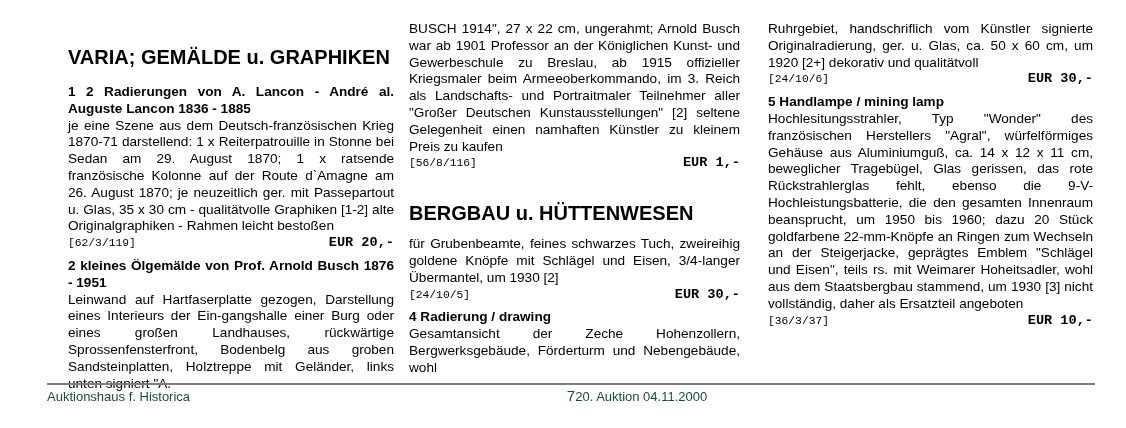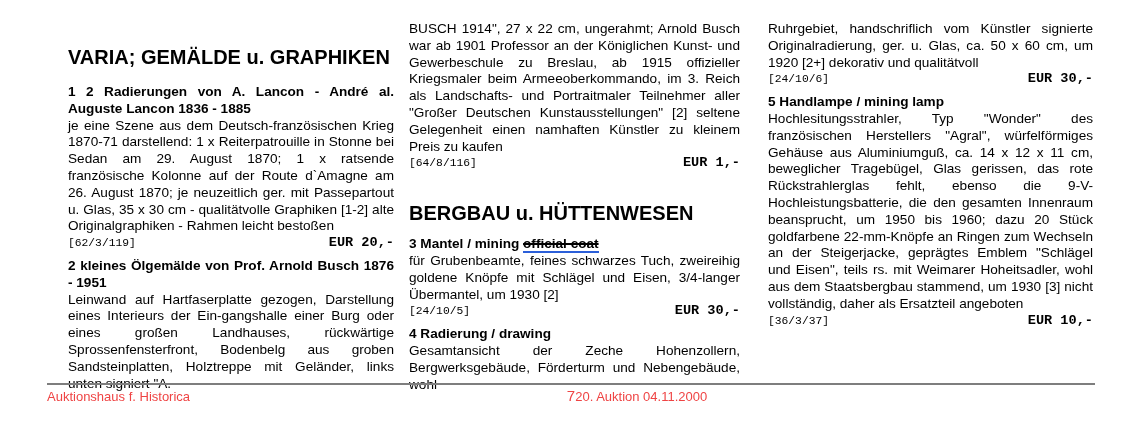--- a/index.html
+++ b/index.html
@@ -43,21 +43,21 @@
     border-bottom:2.5px solid #2b5fd9;
   }
 
   .footer-rule {
     position:absolute; left:47px; top:383px;
     width:1048px; height:2px; background:#7e7e7e;
   }
   .footer-text {
     position:absolute; left:47px; top:387px; width:1048px;
     display:flex; justify-content:space-between; align-items:baseline;
-    color:#ef4444; font-size:13px; line-height:18px;
+    color:#14532d; font-size:13px; line-height:18px;
     font-family:"Liberation Sans", sans-serif;
   }
   .footer-text .left, .footer-text .right { flex:1; }
   .footer-text .right { text-align:left; }
   .footer-text .center { font-size:15px; text-align:center; }
 </style>
 </head>
 <body>
 
 <div class="page">
@@ -72,27 +72,26 @@
       <span class="price">EUR 20,-</span>
     </div>
 
     <p class="lot-title">2 kleines Ölgemälde von Prof. Arnold Busch 1876 - 1951</p>
     <p class="body-text">Leinwand auf Hartfaserplatte gezogen, Darstellung eines Interieurs der Ein-gangshalle einer Burg oder eines großen Landhauses, rückwärtige Sprossenfensterfront, Bodenbelg aus groben Sandsteinplatten, Holztreppe mit Geländer, links unten signiert "A.</p>
   </div>
 
   <div class="col col-2">
     <p class="body-text">BUSCH 1914", 27 x 22 cm, ungerahmt; Arnold Busch war ab 1901 Professor an der Königlichen Kunst- und Gewerbeschule zu Breslau, ab 1915 offizieller Kriegsmaler beim Armeeoberkommando, im 3. Reich als Landschafts- und Portraitmaler Teilnehmer aller "Großer Deutschen Kunstausstellungen" [2] seltene Gelegenheit einen namhaften Künstler zu kleinem Preis zu kaufen</p>
     <div class="ref-line">
-      <span class="ref">[64/8/116]</span>
+      <span class="ref">[56/8/116]</span>
       <span class="price">EUR 1,-</span>
     </div>
 
     <div class="section-heading mid">BERGBAU u. HÜTTENWESEN</div>
 
-    <p class="lot-title"><span>3 Mantel / mining </span><span class="struck">official coat</span></p>
     <p class="body-text">für Grubenbeamte, feines schwarzes Tuch, zweireihig goldene Knöpfe mit Schlägel und Eisen, 3/4-langer Übermantel, um 1930 [2]</p>
     <div class="ref-line">
       <span class="ref">[24/10/5]</span>
       <span class="price">EUR 30,-</span>
     </div>
 
     <p class="lot-title">4 Radierung / drawing</p>
     <p class="body-text">Gesamtansicht der Zeche Hohenzollern, Bergwerksgebäude, Förderturm und Nebengebäude, wohl</p>
   </div>
 

